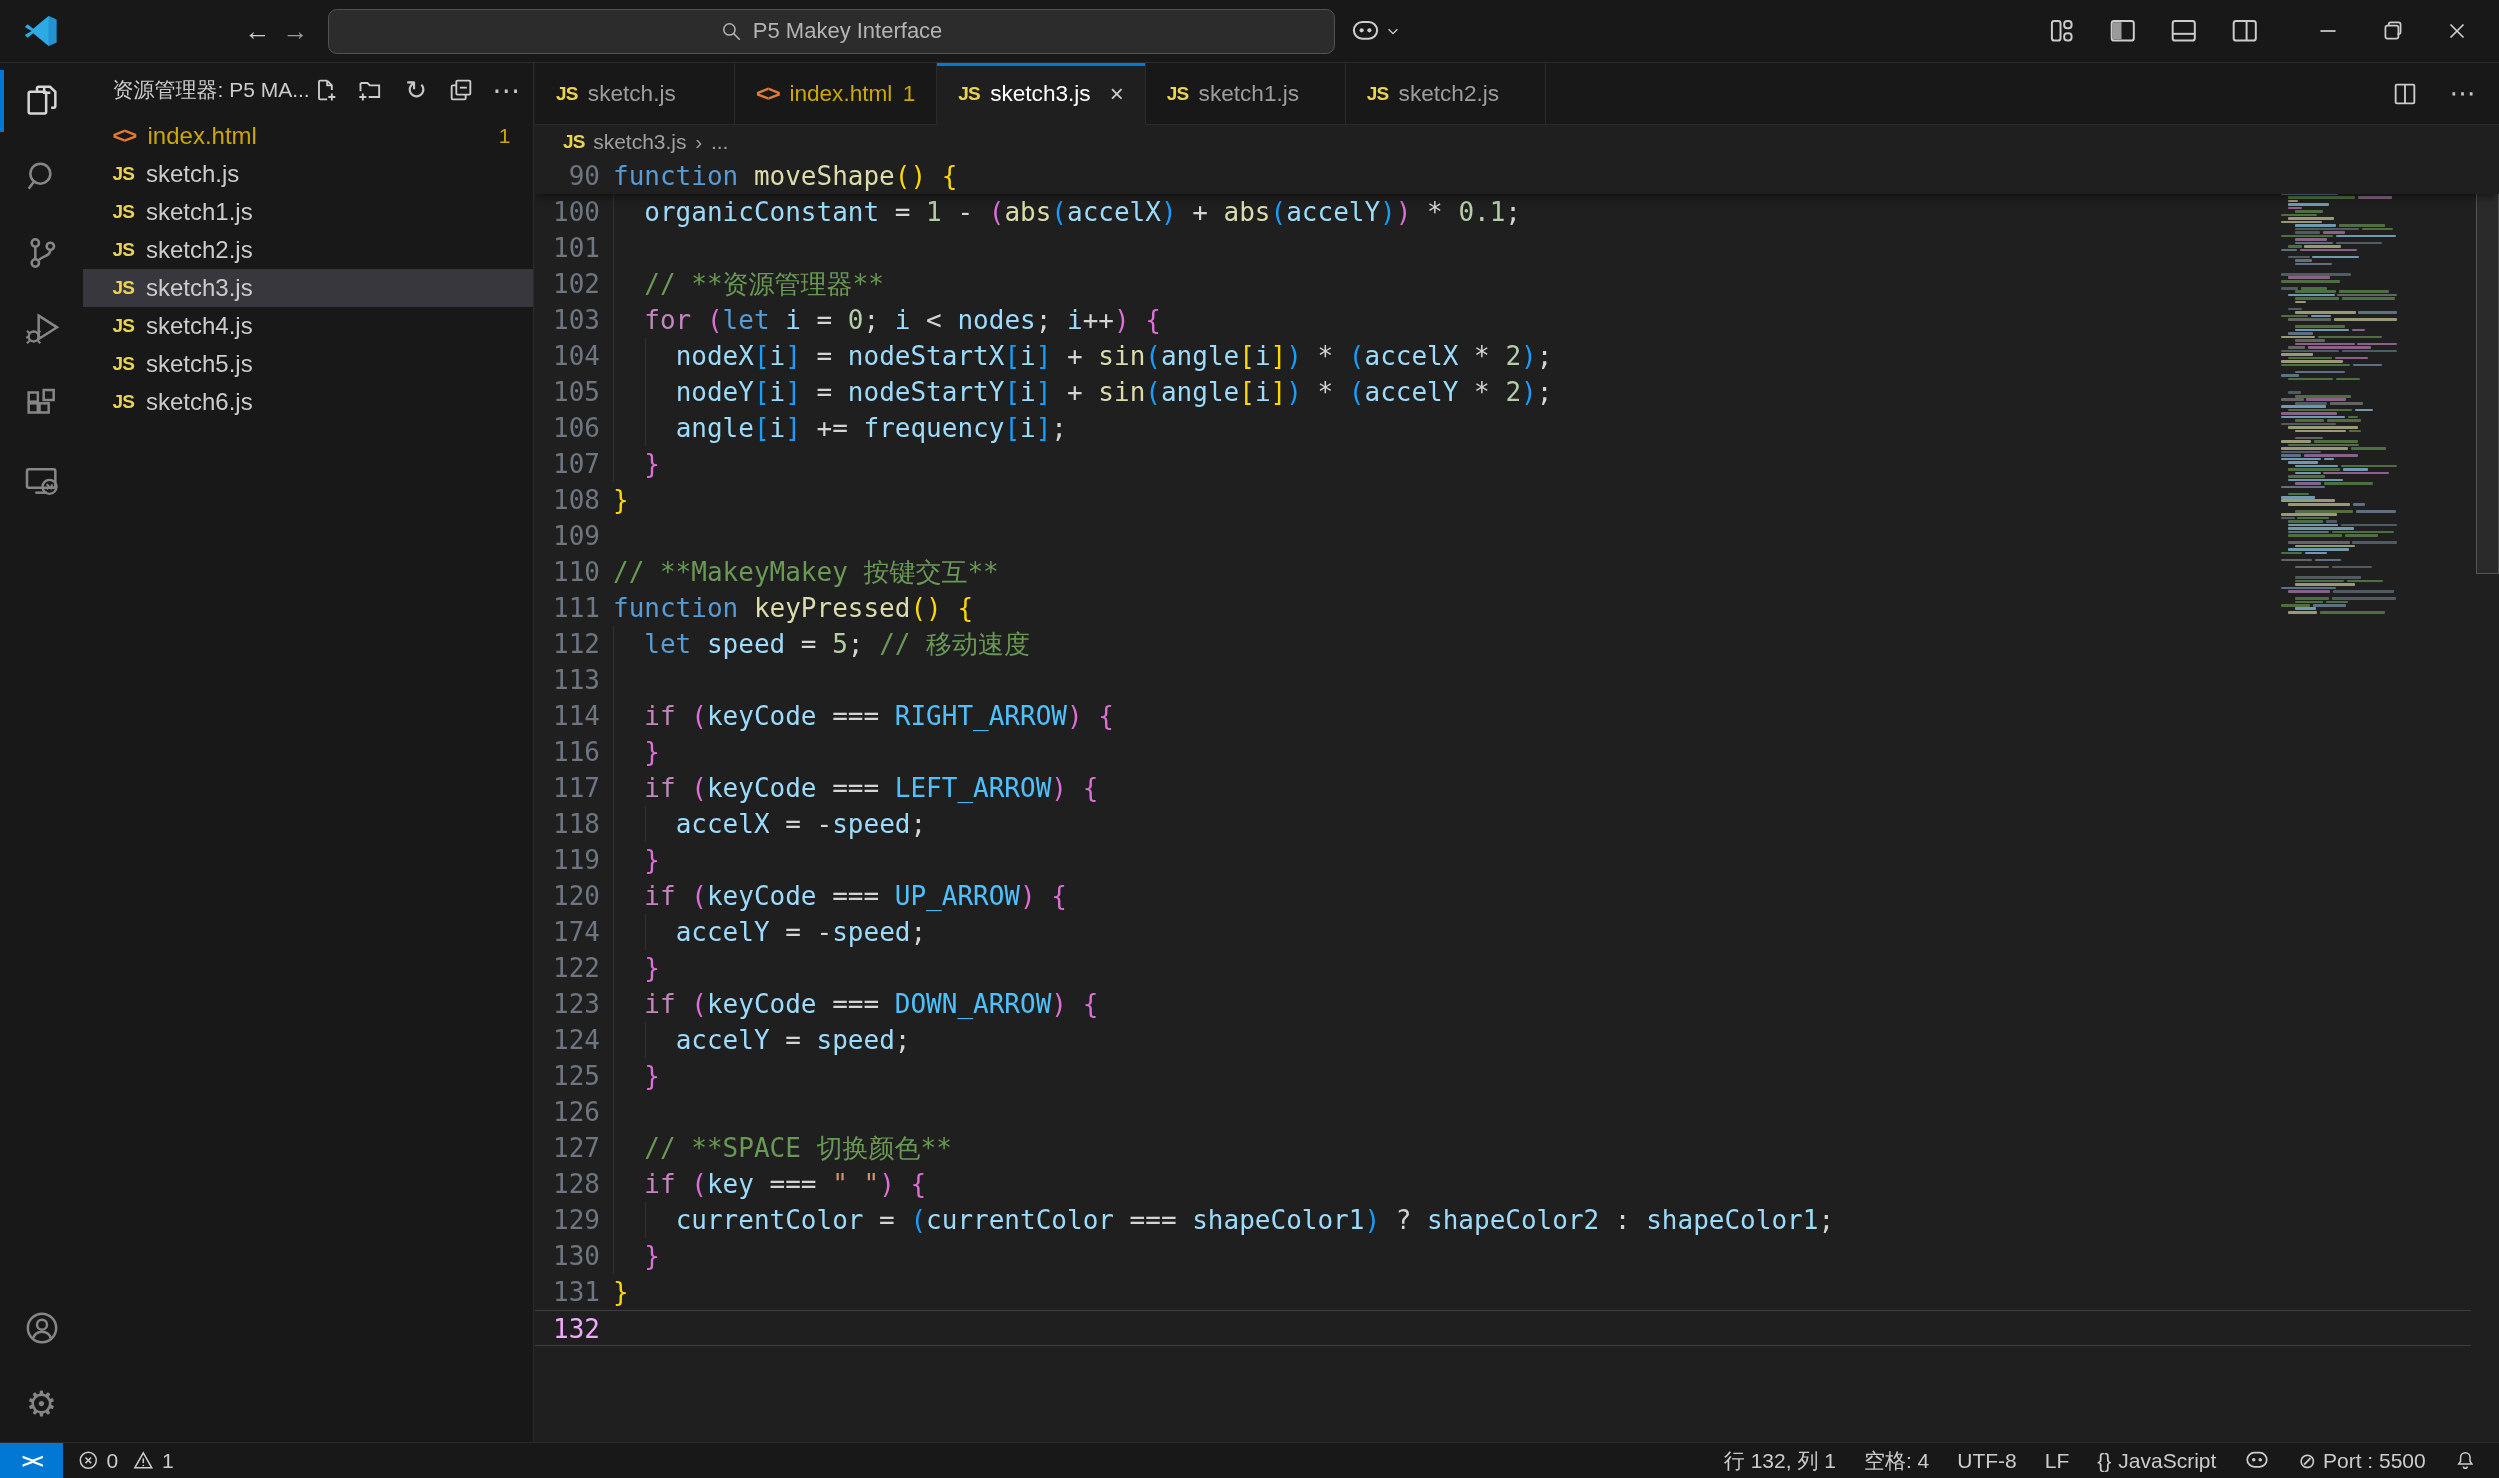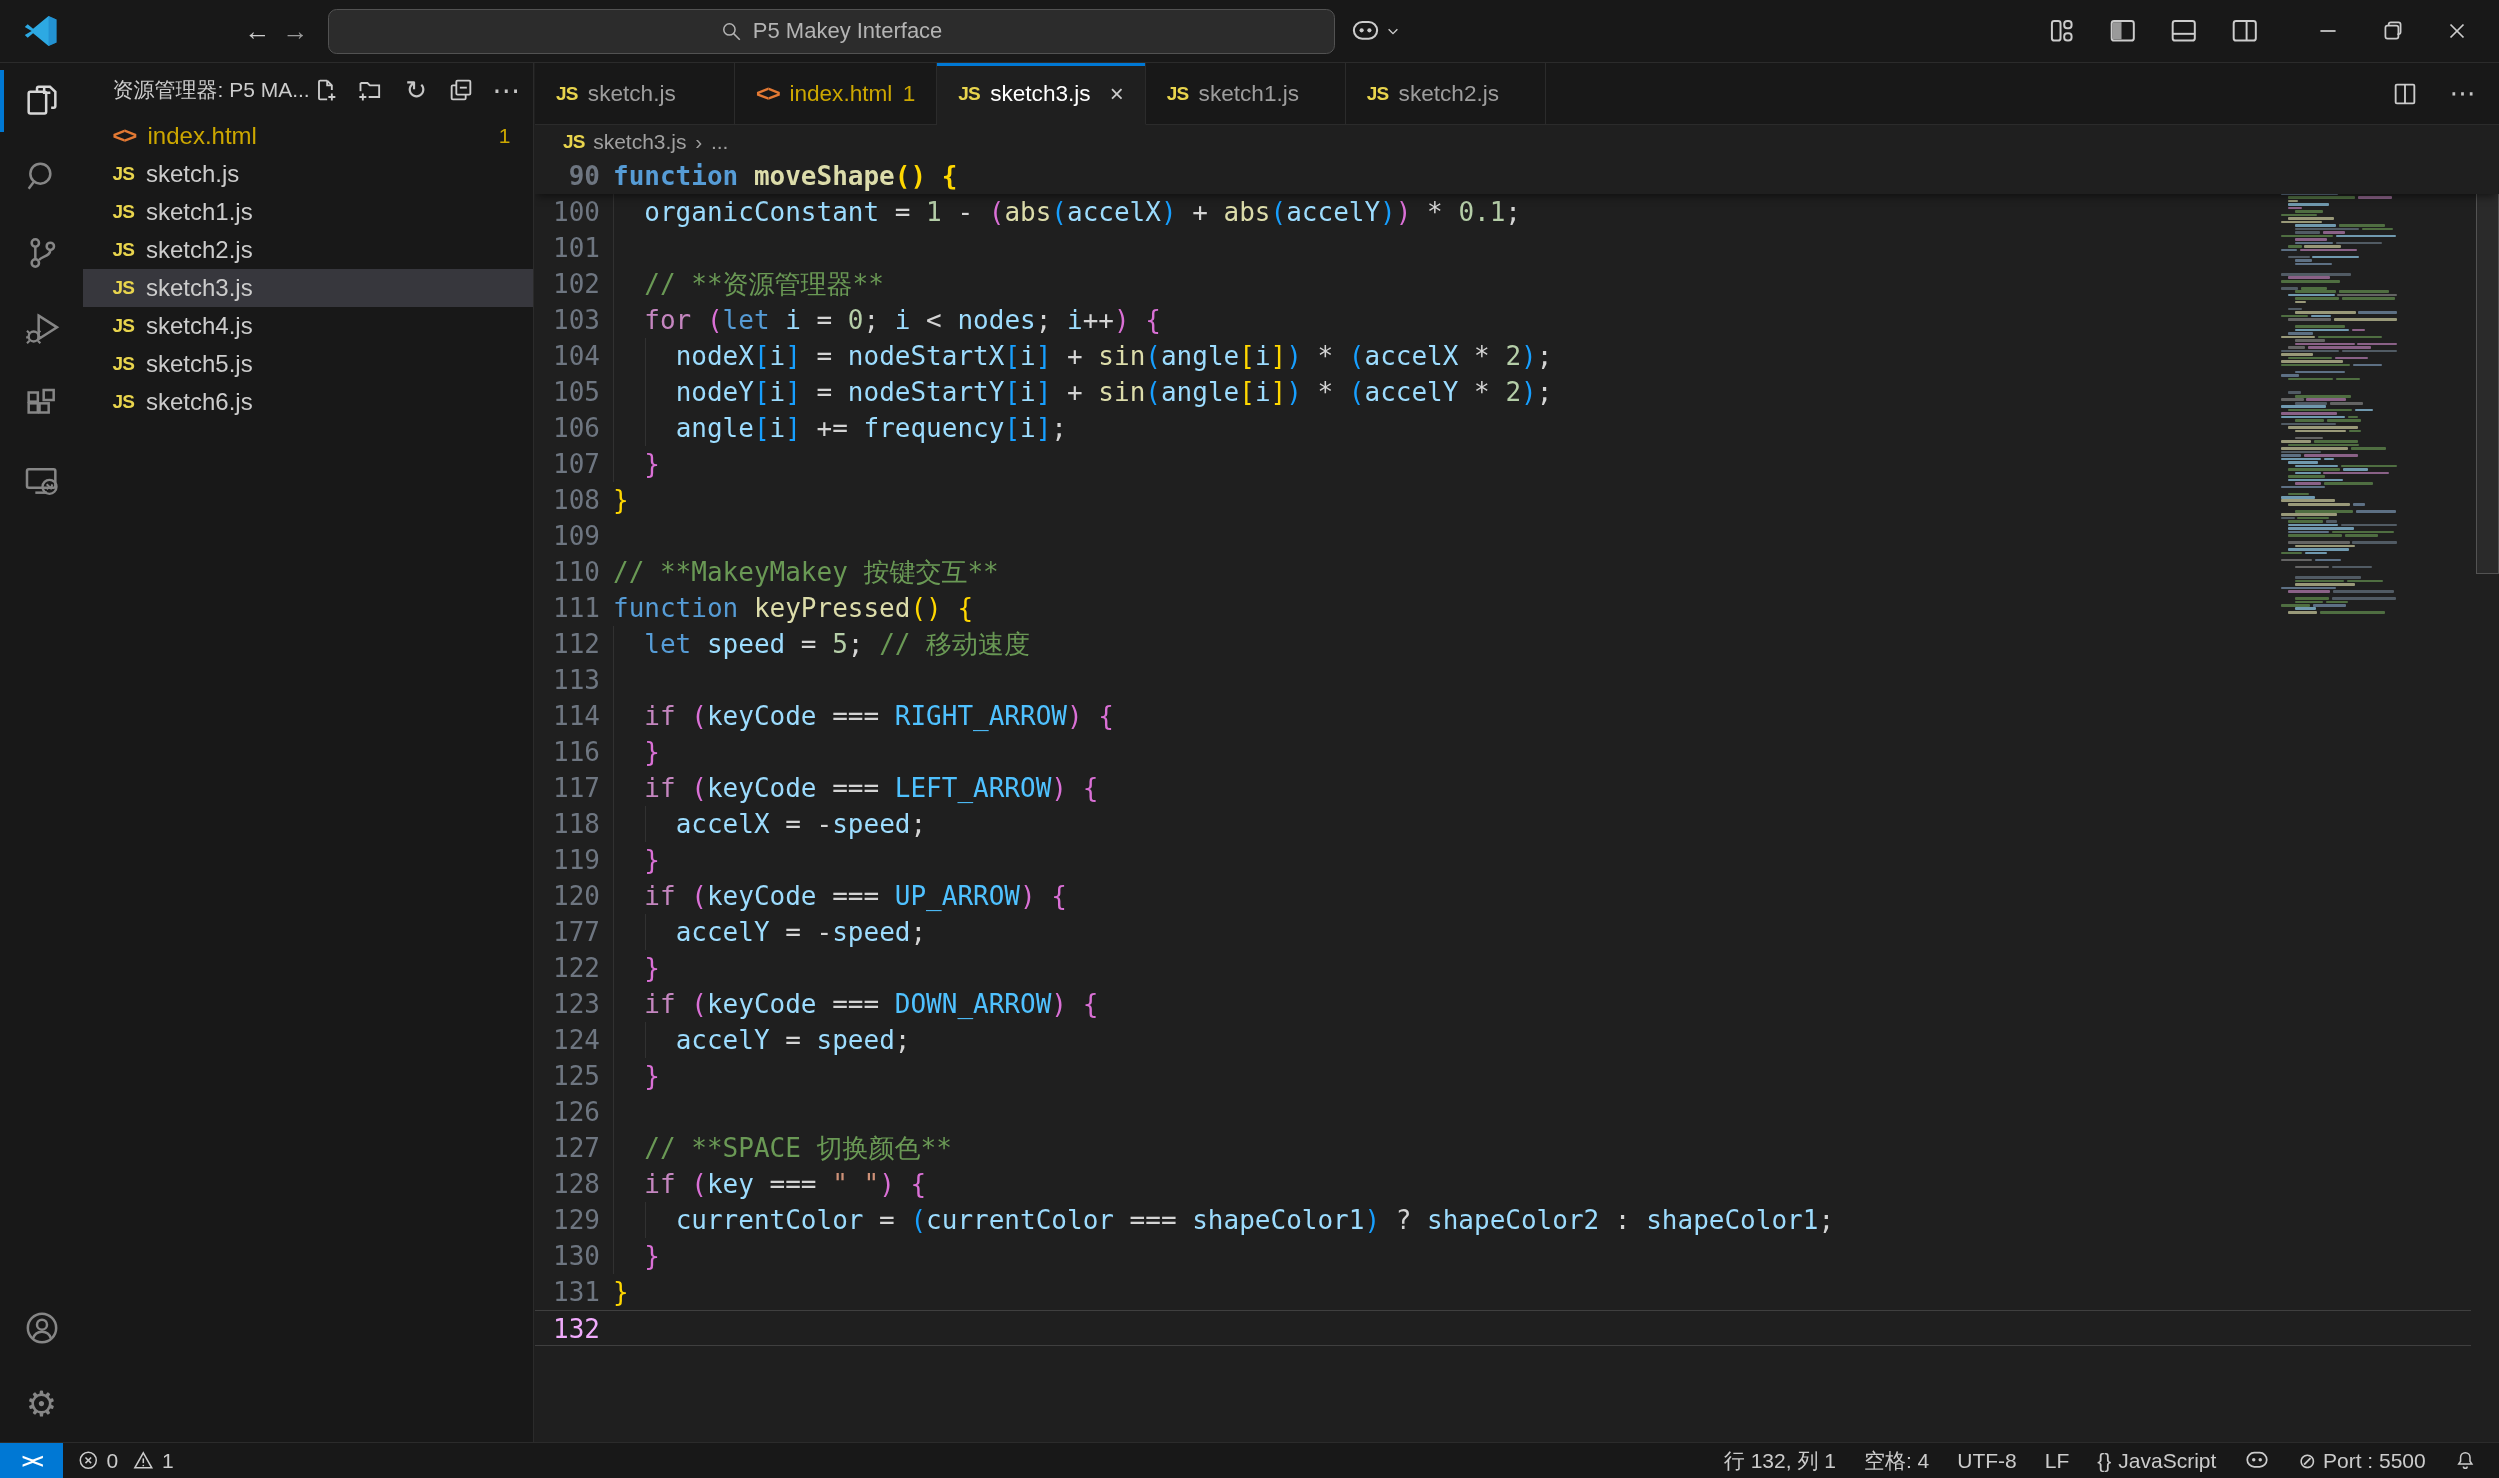--- a/index.html
+++ b/index.html
@@ -70,21 +70,21 @@
 
   
   .editor { position:absolute; top:95px; left:0; right:0; bottom:0; background:#1f1f1f; overflow:hidden; }
   .code-font { font-family:"DejaVu Sans Mono", monospace; font-size:26px; }
   .code-line { position:relative; height:36px; line-height:36px; white-space:pre; width:1936px; }
   .ln { display:inline-block; width:65px; text-align:right; color:#6e7681; margin-right:13px; }
   .ln.cur { color:#f0abfc; }
   .code-line.active-line { border-top:0.9px solid #3f3f3f; border-bottom:0.9px solid #3f3f3f; }
   .guide { position:absolute; top:0; bottom:0; width:0.9px; background:#313131; }
   .sticky { position:relative; z-index:6; background:#1f1f1f;
-    box-shadow:0 5.2px 8.7px -1.7px rgba(0,0,0,0.55);font-weight:bold; }
+    box-shadow:0 5.2px 8.7px -1.7px rgba(0,0,0,0.55); }
   .tk-kw{color:#569CD6} .tk-ctrl{color:#C586C0} .tk-fn{color:#DCDCAA} .tk-v{color:#9CDCFE}
   .tk-cnst{color:#4FC1FF} .tk-num{color:#B5CEA8} .tk-str{color:#CE9178} .tk-cm{color:#6A9955}
   .tk-op{color:#D4D4D4} .tk-b1{color:#FFD700} .tk-b2{color:#DA70D6} .tk-b3{color:#179FFF}
 
   .minimap { position:absolute; top:0; left:1746px; width:116px; height:486px; }
   .mm-row { height:2.6px; margin-bottom:0.9px; display:flex; gap:2.6px; }
   .mm-seg { height:2.6px; border-radius:0.9px; opacity:0.65; }
   .scroll-slider { position:absolute; top:0px; right:0px; width:23.4px; height:416px;
     background:rgba(121,121,121,0.12); border:0.9px solid rgba(190,190,190,0.28); }
 
@@ -362,21 +362,21 @@
         <div class="code-line"><span class="ln">110</span><span class="toks"><span class="tk-cm">// **MakeyMakey 按键交互**</span></span></div>
         <div class="code-line"><span class="ln">111</span><span class="toks"><span class="tk-kw">function</span><span class="tk-op"> </span><span class="tk-fn">keyPressed</span><span class="tk-b1">()</span><span class="tk-op"> </span><span class="tk-b1">{</span></span></div>
         <div class="code-line"><span class="ln">112</span><span class="toks"><span class="tk-op">  </span><span class="tk-kw">let</span><span class="tk-op"> </span><span class="tk-v">speed</span><span class="tk-op"> = </span><span class="tk-num">5</span><span class="tk-op">; </span><span class="tk-cm">// 移动速度</span></span><i class="guide" style="left: 78px;"></i></div>
         <div class="code-line"><span class="ln">113</span><span class="toks"></span><i class="guide" style="left: 78px;"></i></div>
         <div class="code-line"><span class="ln">114</span><span class="toks"><span class="tk-op">  </span><span class="tk-ctrl">if</span><span class="tk-op"> </span><span class="tk-b2">(</span><span class="tk-v">keyCode</span><span class="tk-op"> === </span><span class="tk-cnst">RIGHT_ARROW</span><span class="tk-b2">)</span><span class="tk-op"> </span><span class="tk-b2">{</span></span><i class="guide" style="left: 78px;"></i></div>
         <div class="code-line"><span class="ln">116</span><span class="toks"><span class="tk-op">  </span><span class="tk-b2">}</span></span><i class="guide" style="left: 78px;"></i></div>
         <div class="code-line"><span class="ln">117</span><span class="toks"><span class="tk-op">  </span><span class="tk-ctrl">if</span><span class="tk-op"> </span><span class="tk-b2">(</span><span class="tk-v">keyCode</span><span class="tk-op"> === </span><span class="tk-cnst">LEFT_ARROW</span><span class="tk-b2">)</span><span class="tk-op"> </span><span class="tk-b2">{</span></span><i class="guide" style="left: 78px;"></i></div>
         <div class="code-line"><span class="ln">118</span><span class="toks"><span class="tk-op">    </span><span class="tk-v">accelX</span><span class="tk-op"> = -</span><span class="tk-v">speed</span><span class="tk-op">;</span></span><i class="guide" style="left: 78px;"></i><i class="guide" style="left: 110px;"></i></div>
         <div class="code-line"><span class="ln">119</span><span class="toks"><span class="tk-op">  </span><span class="tk-b2">}</span></span><i class="guide" style="left: 78px;"></i></div>
         <div class="code-line"><span class="ln">120</span><span class="toks"><span class="tk-op">  </span><span class="tk-ctrl">if</span><span class="tk-op"> </span><span class="tk-b2">(</span><span class="tk-v">keyCode</span><span class="tk-op"> === </span><span class="tk-cnst">UP_ARROW</span><span class="tk-b2">)</span><span class="tk-op"> </span><span class="tk-b2">{</span></span><i class="guide" style="left: 78px;"></i></div>
-        <div class="code-line"><span class="ln">177</span><span class="toks"><span class="tk-op">    </span><span class="tk-v">accelY</span><span class="tk-op"> = -</span><span class="tk-v">speed</span><span class="tk-op">;</span></span><i class="guide" style="left: 78px;"></i><i class="guide" style="left: 110px;"></i></div>
+        <div class="code-line"><span class="ln">174</span><span class="toks"><span class="tk-op">    </span><span class="tk-v">accelY</span><span class="tk-op"> = -</span><span class="tk-v">speed</span><span class="tk-op">;</span></span><i class="guide" style="left: 78px;"></i><i class="guide" style="left: 110px;"></i></div>
         <div class="code-line"><span class="ln">122</span><span class="toks"><span class="tk-op">  </span><span class="tk-b2">}</span></span><i class="guide" style="left: 78px;"></i></div>
         <div class="code-line"><span class="ln">123</span><span class="toks"><span class="tk-op">  </span><span class="tk-ctrl">if</span><span class="tk-op"> </span><span class="tk-b2">(</span><span class="tk-v">keyCode</span><span class="tk-op"> === </span><span class="tk-cnst">DOWN_ARROW</span><span class="tk-b2">)</span><span class="tk-op"> </span><span class="tk-b2">{</span></span><i class="guide" style="left: 78px;"></i></div>
         <div class="code-line"><span class="ln">124</span><span class="toks"><span class="tk-op">    </span><span class="tk-v">accelY</span><span class="tk-op"> = </span><span class="tk-v">speed</span><span class="tk-op">;</span></span><i class="guide" style="left: 78px;"></i><i class="guide" style="left: 110px;"></i></div>
         <div class="code-line"><span class="ln">125</span><span class="toks"><span class="tk-op">  </span><span class="tk-b2">}</span></span><i class="guide" style="left: 78px;"></i></div>
         <div class="code-line"><span class="ln">126</span><span class="toks"></span><i class="guide" style="left: 78px;"></i></div>
         <div class="code-line"><span class="ln">127</span><span class="toks"><span class="tk-op">  </span><span class="tk-cm">// **SPACE 切换颜色**</span></span><i class="guide" style="left: 78px;"></i></div>
         <div class="code-line"><span class="ln">128</span><span class="toks"><span class="tk-op">  </span><span class="tk-ctrl">if</span><span class="tk-op"> </span><span class="tk-b2">(</span><span class="tk-v">key</span><span class="tk-op"> === </span><span class="tk-str">" "</span><span class="tk-b2">)</span><span class="tk-op"> </span><span class="tk-b2">{</span></span><i class="guide" style="left: 78px;"></i></div>
         <div class="code-line"><span class="ln">129</span><span class="toks"><span class="tk-op">    </span><span class="tk-v">currentColor</span><span class="tk-op"> = </span><span class="tk-b3">(</span><span class="tk-v">currentColor</span><span class="tk-op"> === </span><span class="tk-v">shapeColor1</span><span class="tk-b3">)</span><span class="tk-op"> ? </span><span class="tk-v">shapeColor2</span><span class="tk-op"> : </span><span class="tk-v">shapeColor1</span><span class="tk-op">;</span></span><i class="guide" style="left: 78px;"></i><i class="guide" style="left: 110px;"></i></div>
         <div class="code-line"><span class="ln">130</span><span class="toks"><span class="tk-op">  </span><span class="tk-b2">}</span></span><i class="guide" style="left: 78px;"></i></div>
         <div class="code-line"><span class="ln">131</span><span class="toks"><span class="tk-b1">}</span></span></div>

